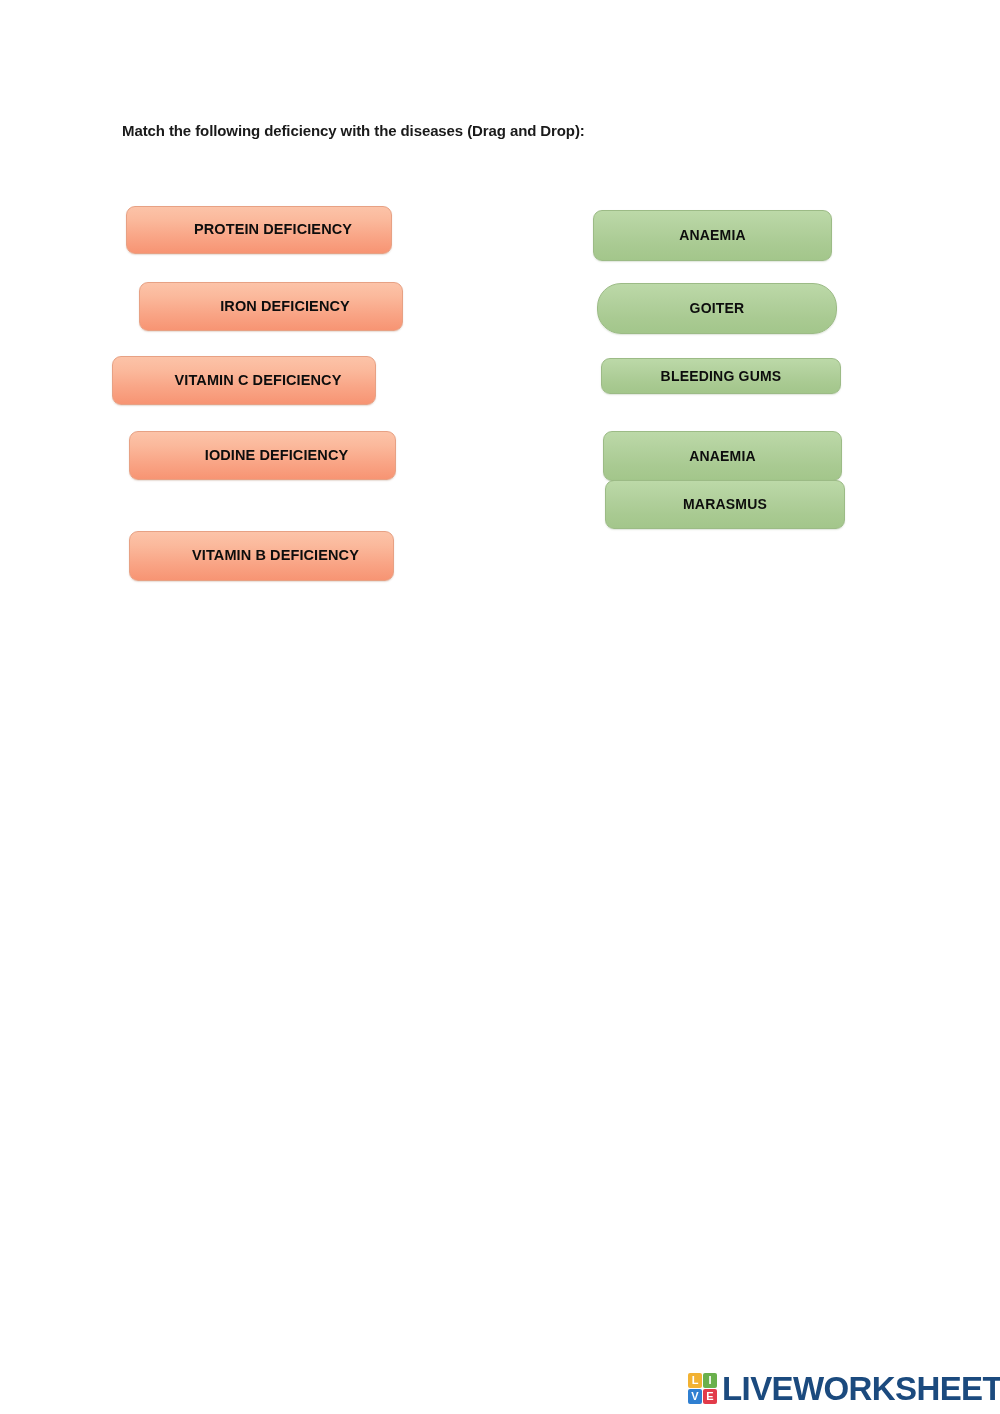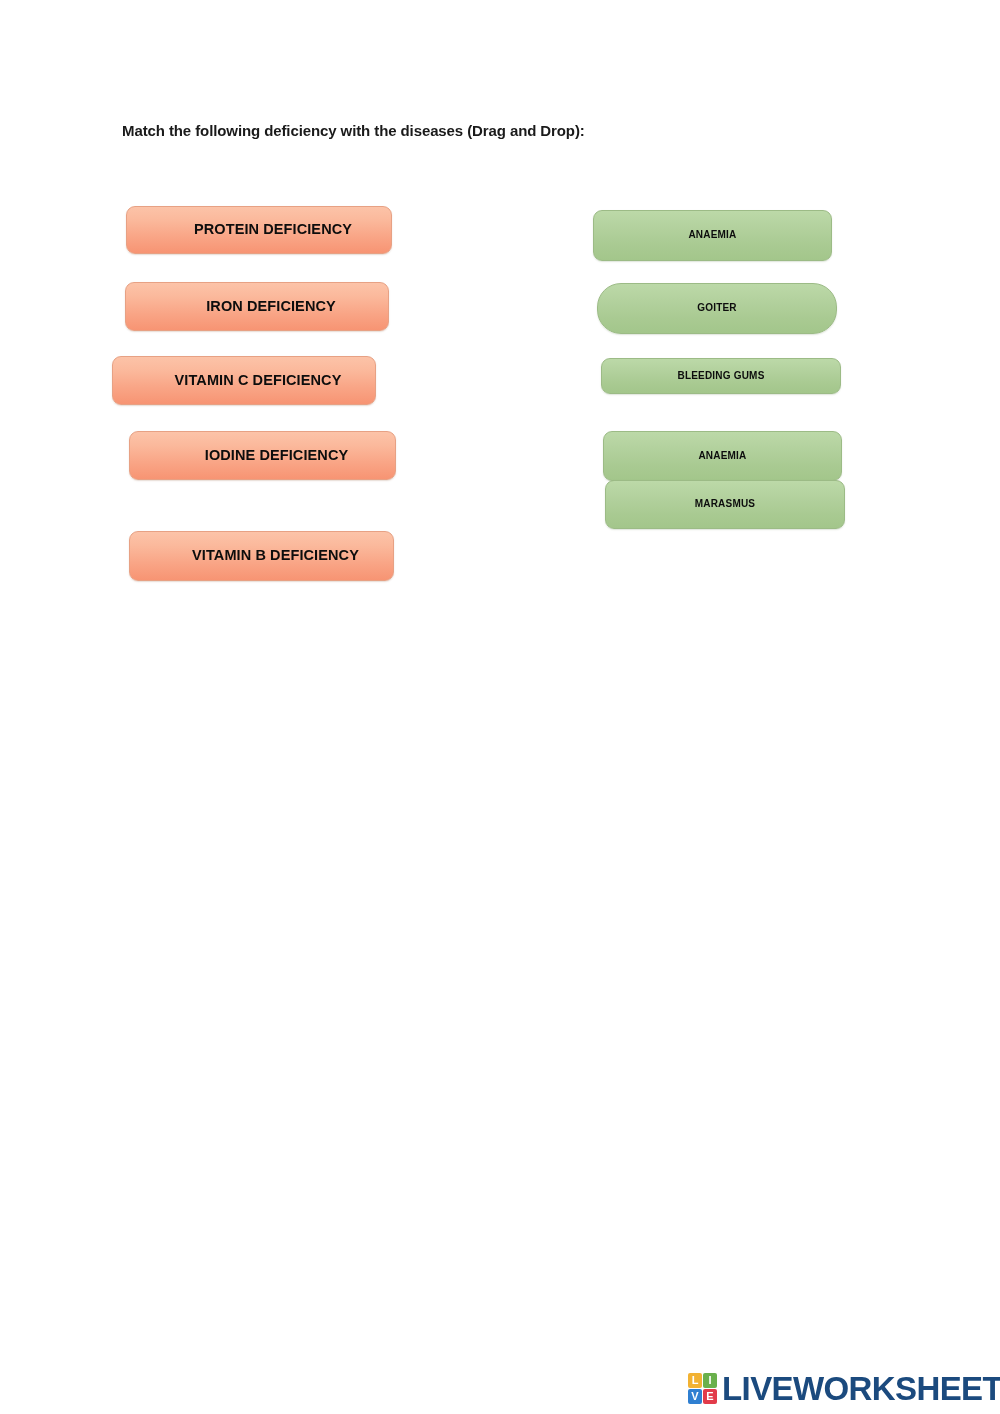--- a/index.html
+++ b/index.html
@@ -63,21 +63,21 @@
     box-shadow: 0 1px 1.5px rgba(140, 90, 60, 0.22);
     font-size: 14.5px;
     letter-spacing: 0.1px;
     padding-left: 28px;
   }
 
   .right-box {
     background: linear-gradient(to bottom, #bcd9a8 0%, #b4d29f 30%, #a9ca92 70%, #a3c68b 100%);
     border: 1px solid #9cbb86;
     box-shadow: 0 1px 1.5px rgba(90, 120, 70, 0.20);
-    font-size: 10px;
+    font-size: 14px;
     letter-spacing: 0.2px;
   }
 
   
   #lw-logo {
     position: absolute;
     left: 688px;
     top: 1372px;
     display: flex;
     align-items: center;
@@ -119,21 +119,21 @@
 <div id="sheet">
 
   <div id="worksheet-title">Match the following deficiency with the diseases (Drag and Drop):</div>
 
   <div id="left-column">
 
     <div class="match-box left-box" style="left: 126px; top: 206px; width: 266px; height: 48px;">
       <span class="box-label">PROTEIN DEFICIENCY</span>
     </div>
 
-    <div class="match-box left-box" style="left: 125px; top: 282px; width: 264px; height: 49px;">
+    <div class="match-box left-box" style="left: 139px; top: 282px; width: 264px; height: 49px;">
       <span class="box-label">IRON DEFICIENCY</span>
     </div>
 
     <div class="match-box left-box" style="left: 112px; top: 356px; width: 264px; height: 49px;">
       <span class="box-label">VITAMIN C DEFICIENCY</span>
     </div>
 
     <div class="match-box left-box" style="left: 129px; top: 431px; width: 267px; height: 49px;">
       <span class="box-label">IODINE DEFICIENCY</span>
     </div>

